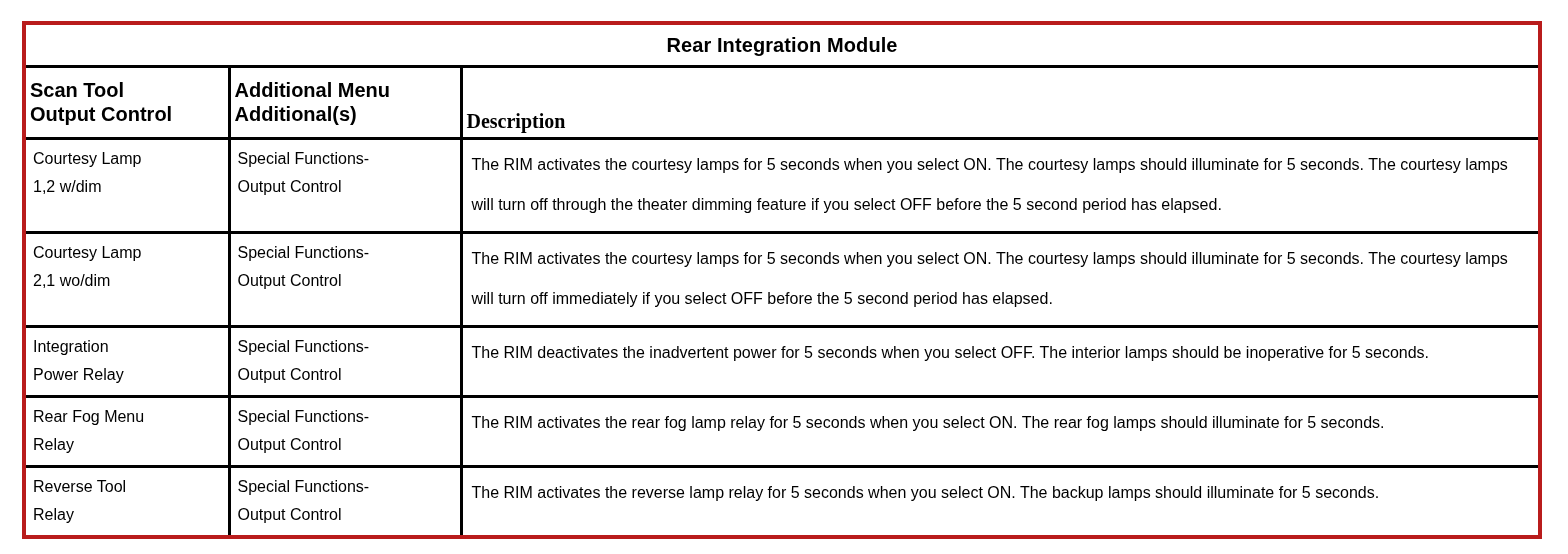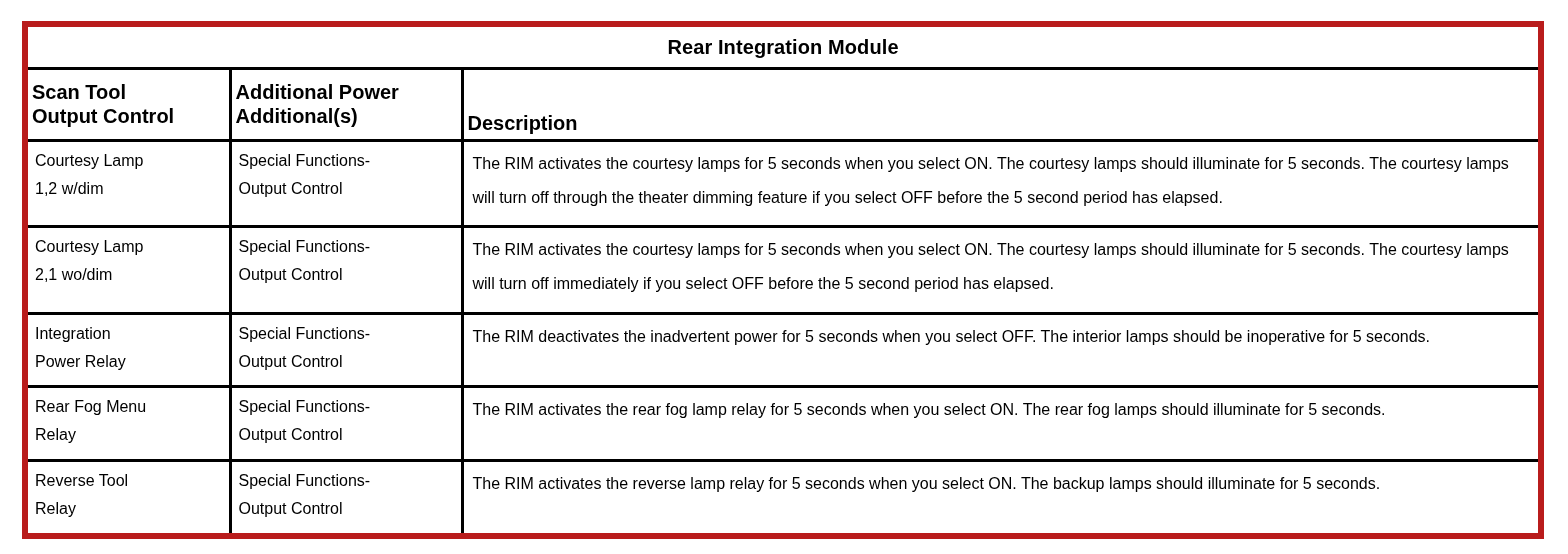--- a/index.html
+++ b/index.html
@@ -30,21 +30,21 @@
     width: 1516px;
     height: 518px;
   }
 
   table.rim-table {
     width: 100%;
     height: 100%;
     border-collapse: collapse;
     table-layout: fixed;
     background: #404040;
-    border: 6px solid #b91c1c;
+    border: 4px solid #b91c1c;
   }
 
   table.rim-table td,
   table.rim-table th {
     border: 3px solid #000000;
     background: #ffffff;
     padding: 0;
     vertical-align: top;
     text-align: left;
   }
@@ -65,35 +65,36 @@
     font-size: 20px;
     line-height: 24px;
     height: 62px;
     text-align: left;
     vertical-align: middle !important;
     padding: 3px 4px 4px 4px !important;
   }
   .hdr.desc {
     vertical-align: bottom !important;
     padding-bottom: 4px !important;
+    font-family: Liberation Serif, serif;
   }
   .hdr-line { display: block; }
 
   
   .cell {
     font-size: 16px;
     line-height: 28px;
     padding: 5px 5px 6px 7px !important;
     vertical-align: top !important;
   }
   .cell-line { display: block; white-space: nowrap; }
   .cell.desc {
     padding-left: 9px !important;
     padding-right: 8px !important;
-    line-height: 34px;
+    line-height: 40px;
   }
 
   
   col.c1 { width: 205px; }
   col.c2 { width: 232px; }
   col.c3 { width: 1079px; }
 </style>
 </head>
 <body>
 
@@ -109,21 +110,21 @@
         <tr>
           <td class="title-cell" colspan="3">Rear Integration Module</td>
         </tr>
 
         <tr>
           <th class="hdr">
             <span class="hdr-line">Scan Tool</span>
             <span class="hdr-line">Output Control</span>
           </th>
           <th class="hdr">
-            <span class="hdr-line">Additional Power</span>
+            <span class="hdr-line">Additional Menu</span>
             <span class="hdr-line">Additional(s)</span>
           </th>
           <th class="hdr desc">
             <span class="hdr-line">Description</span>
           </th>
         </tr>
 
         <tr>
           <td class="cell">
             <span class="cell-line">Courtesy Lamp</span>

